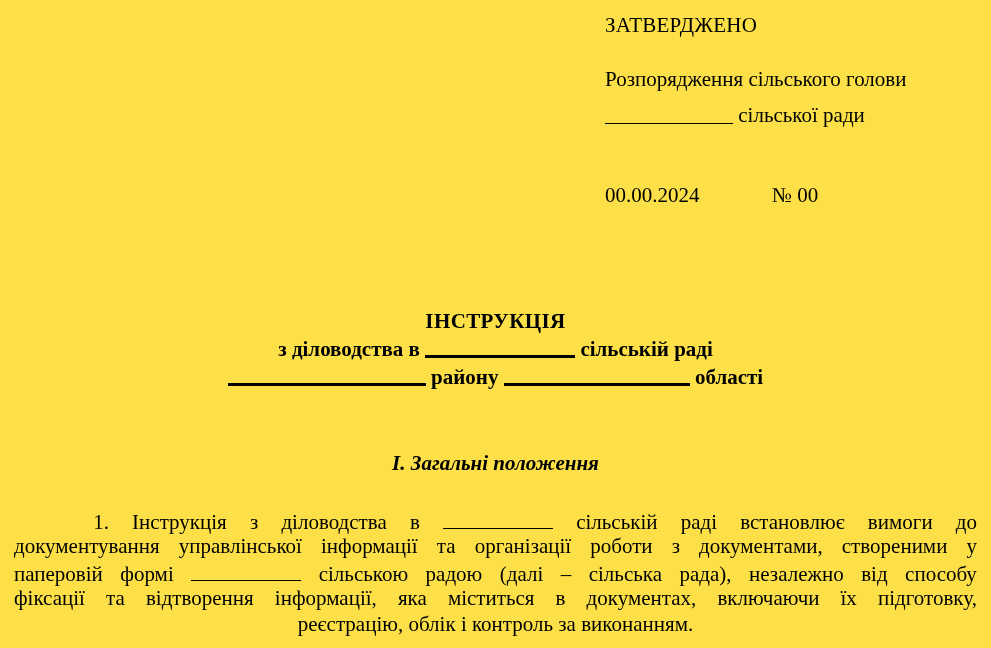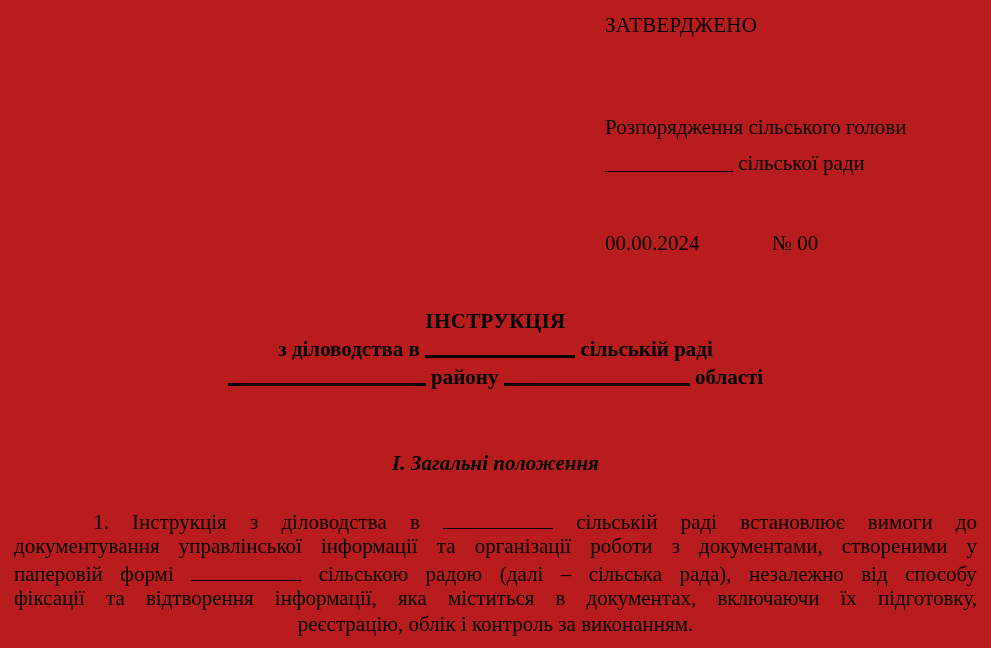--- a/index.html
+++ b/index.html
@@ -13,40 +13,40 @@
     position: relative;
     overflow: hidden;
     font-family: "Liberation Serif", "DejaVu Serif", serif;
     color: #000000;
   }
 
   .page {
     position: relative;
     width: 991px;
     height: 648px;
-    background: #b91c1c;
+    background: #fde047;
   }
 
   
   .approval-block {
     position: absolute;
     left: 605px;
     top: 12px;
     width: 380px;
     text-align: left;
   }
   .approval-title {
     font-size: 21px;
     line-height: 26px;
     letter-spacing: 0.2px;
   }
   .approval-order {
     font-size: 21px;
     line-height: 26px;
-    margin-top: 76px;
+    margin-top: 28px;
     white-space: nowrap;
   }
   .approval-council {
     font-size: 21px;
     line-height: 26px;
     margin-top: 10px;
     white-space: nowrap;
   }
   .approval-datenum {
     font-size: 21px;

